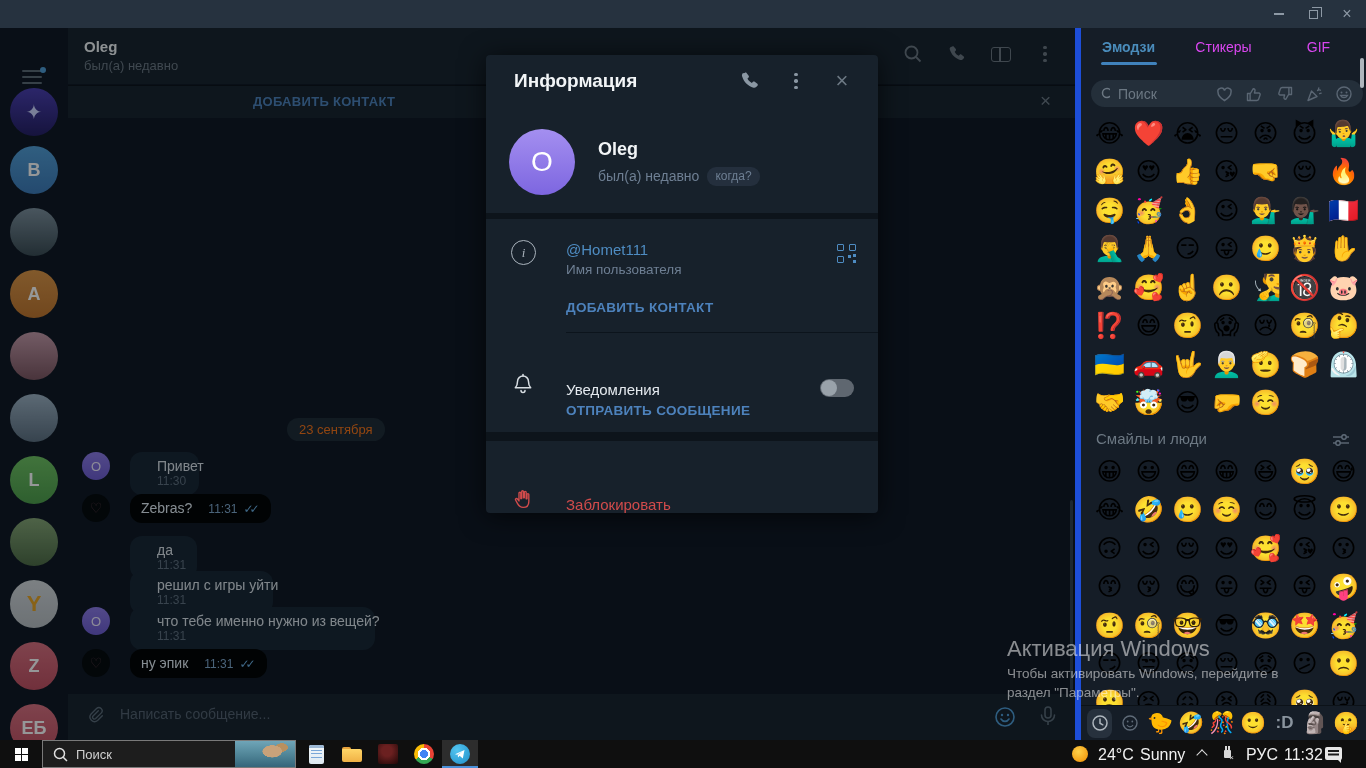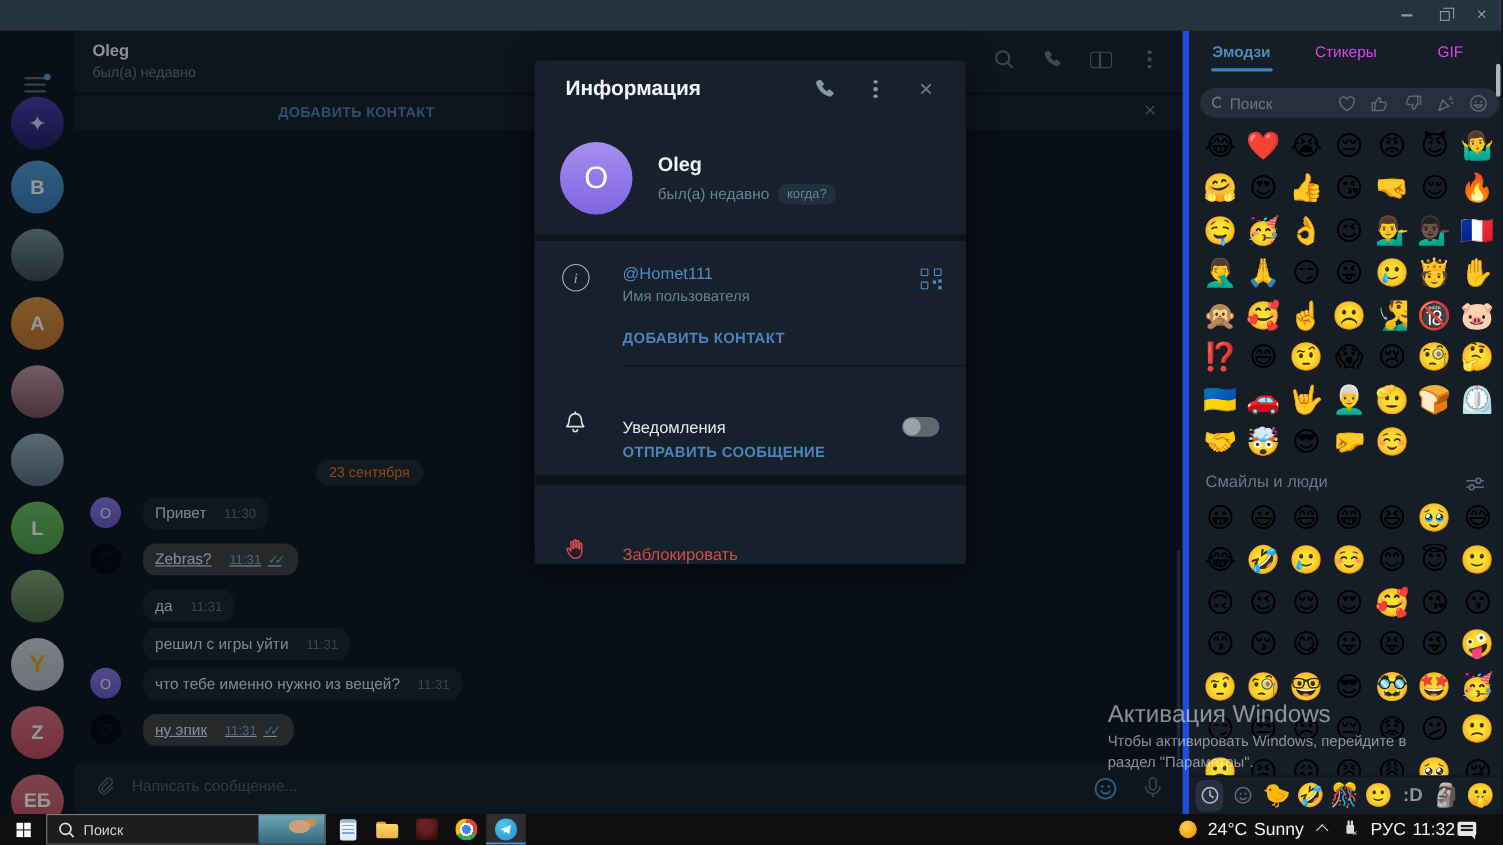--- a/index.html
+++ b/index.html
@@ -39,22 +39,22 @@
   .addbar .lbl { position:absolute; left:185px; top:8px; color:#4d82bc; font-size:13px; font-weight:bold; letter-spacing:.3px; cursor:pointer; }
   .addbar .x { position:absolute; left:972px; top:4px; color:#6c7883; font-size:19px; cursor:pointer; }
 
   .date-pill { position:absolute; left:219px; top:390px; background:#1e2a35; color:#f97316; font-size:13px; padding:4px 12px; border-radius:12px; }
   .msg-row { position:absolute; left:0; display:flex; align-items:flex-start; }
   .m-av { width:28px; height:28px; border-radius:50%; margin-left:14px; display:flex; align-items:center; justify-content:center; font-size:13px; color:#efeafd; flex:0 0 28px; cursor:pointer; }
   .m-av.kO { background:linear-gradient(180deg,#8d7ae6,#6d5bd0); }
   .m-av.kH { background:#05070a; color:#4a3338; font-size:14px; }
   .m-av.empty { background:transparent; cursor:default; }
   .bubble { margin-left:20px; padding:6px 11px 7px 11px; border-radius:12px; font-size:14px; display:flex; align-items:baseline; cursor:pointer; }
-  .bubble.in { background:#182533; color:#dbe2e8; }
-  .bubble.out { background:#404040; color:#e4edf4;text-decoration:underline; }
+  .bubble.in { background:#182533; color:#dbe2e8;flex-direction:column; }
+  .bubble.out { background:#000000; color:#e4edf4; }
   .b-time { font-size:12px; margin-left:16px; }
   .in .b-time { color:#5f6f7e; } .out .b-time { color:#7fa7cc; }
   .ticks { color:#6cb0e4; font-size:12px; margin-left:6px; letter-spacing:-4px; padding-right:4px; }
 
   .composer { position:absolute; left:0; bottom:0; right:0; height:46px; background:#17212b; }
   .composer input { position:absolute; left:52px; top:12px; width:600px; background:transparent; border:none; outline:none; color:#c9d2da; font-size:14px; font-family:inherit; }
   .composer input::placeholder { color:#53606e; }
   .clip { position:absolute; left:18px; top:12px; cursor:pointer; }
   .smile-btn { position:absolute; left:925px; top:11px; width:24px; height:24px; cursor:pointer; }
   .mic-btn { position:absolute; left:968px; top:10px; cursor:pointer; }

